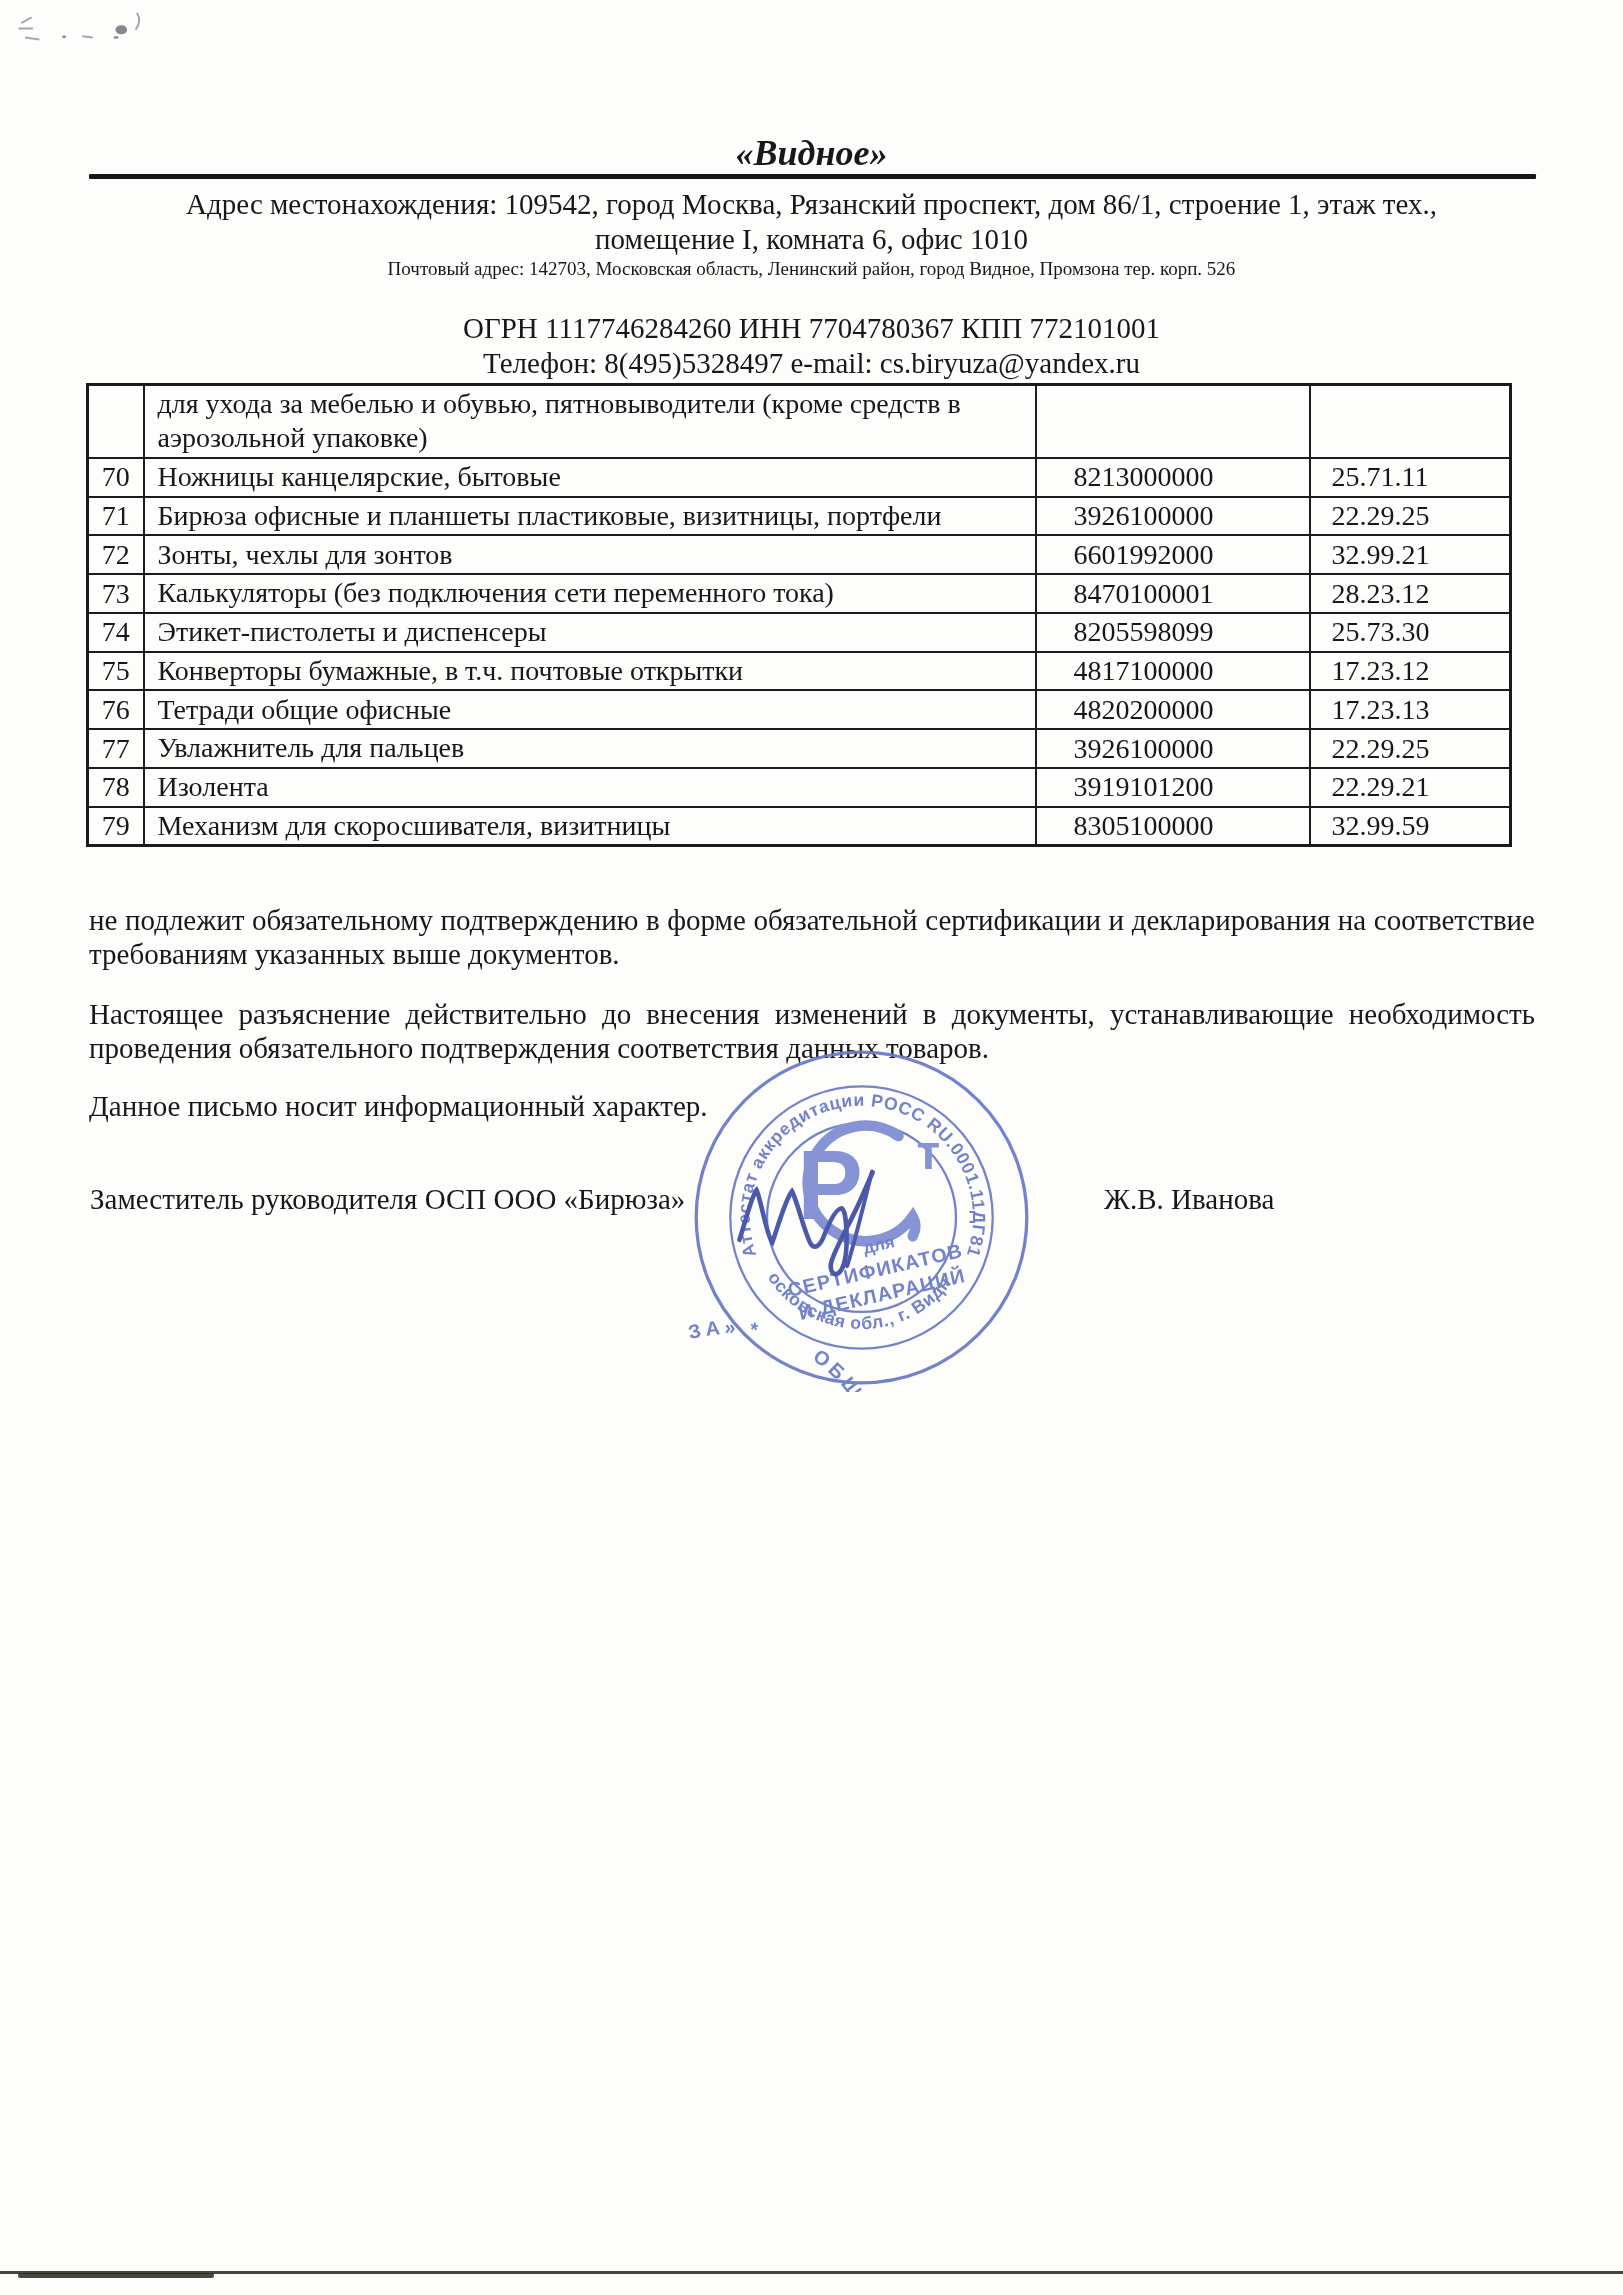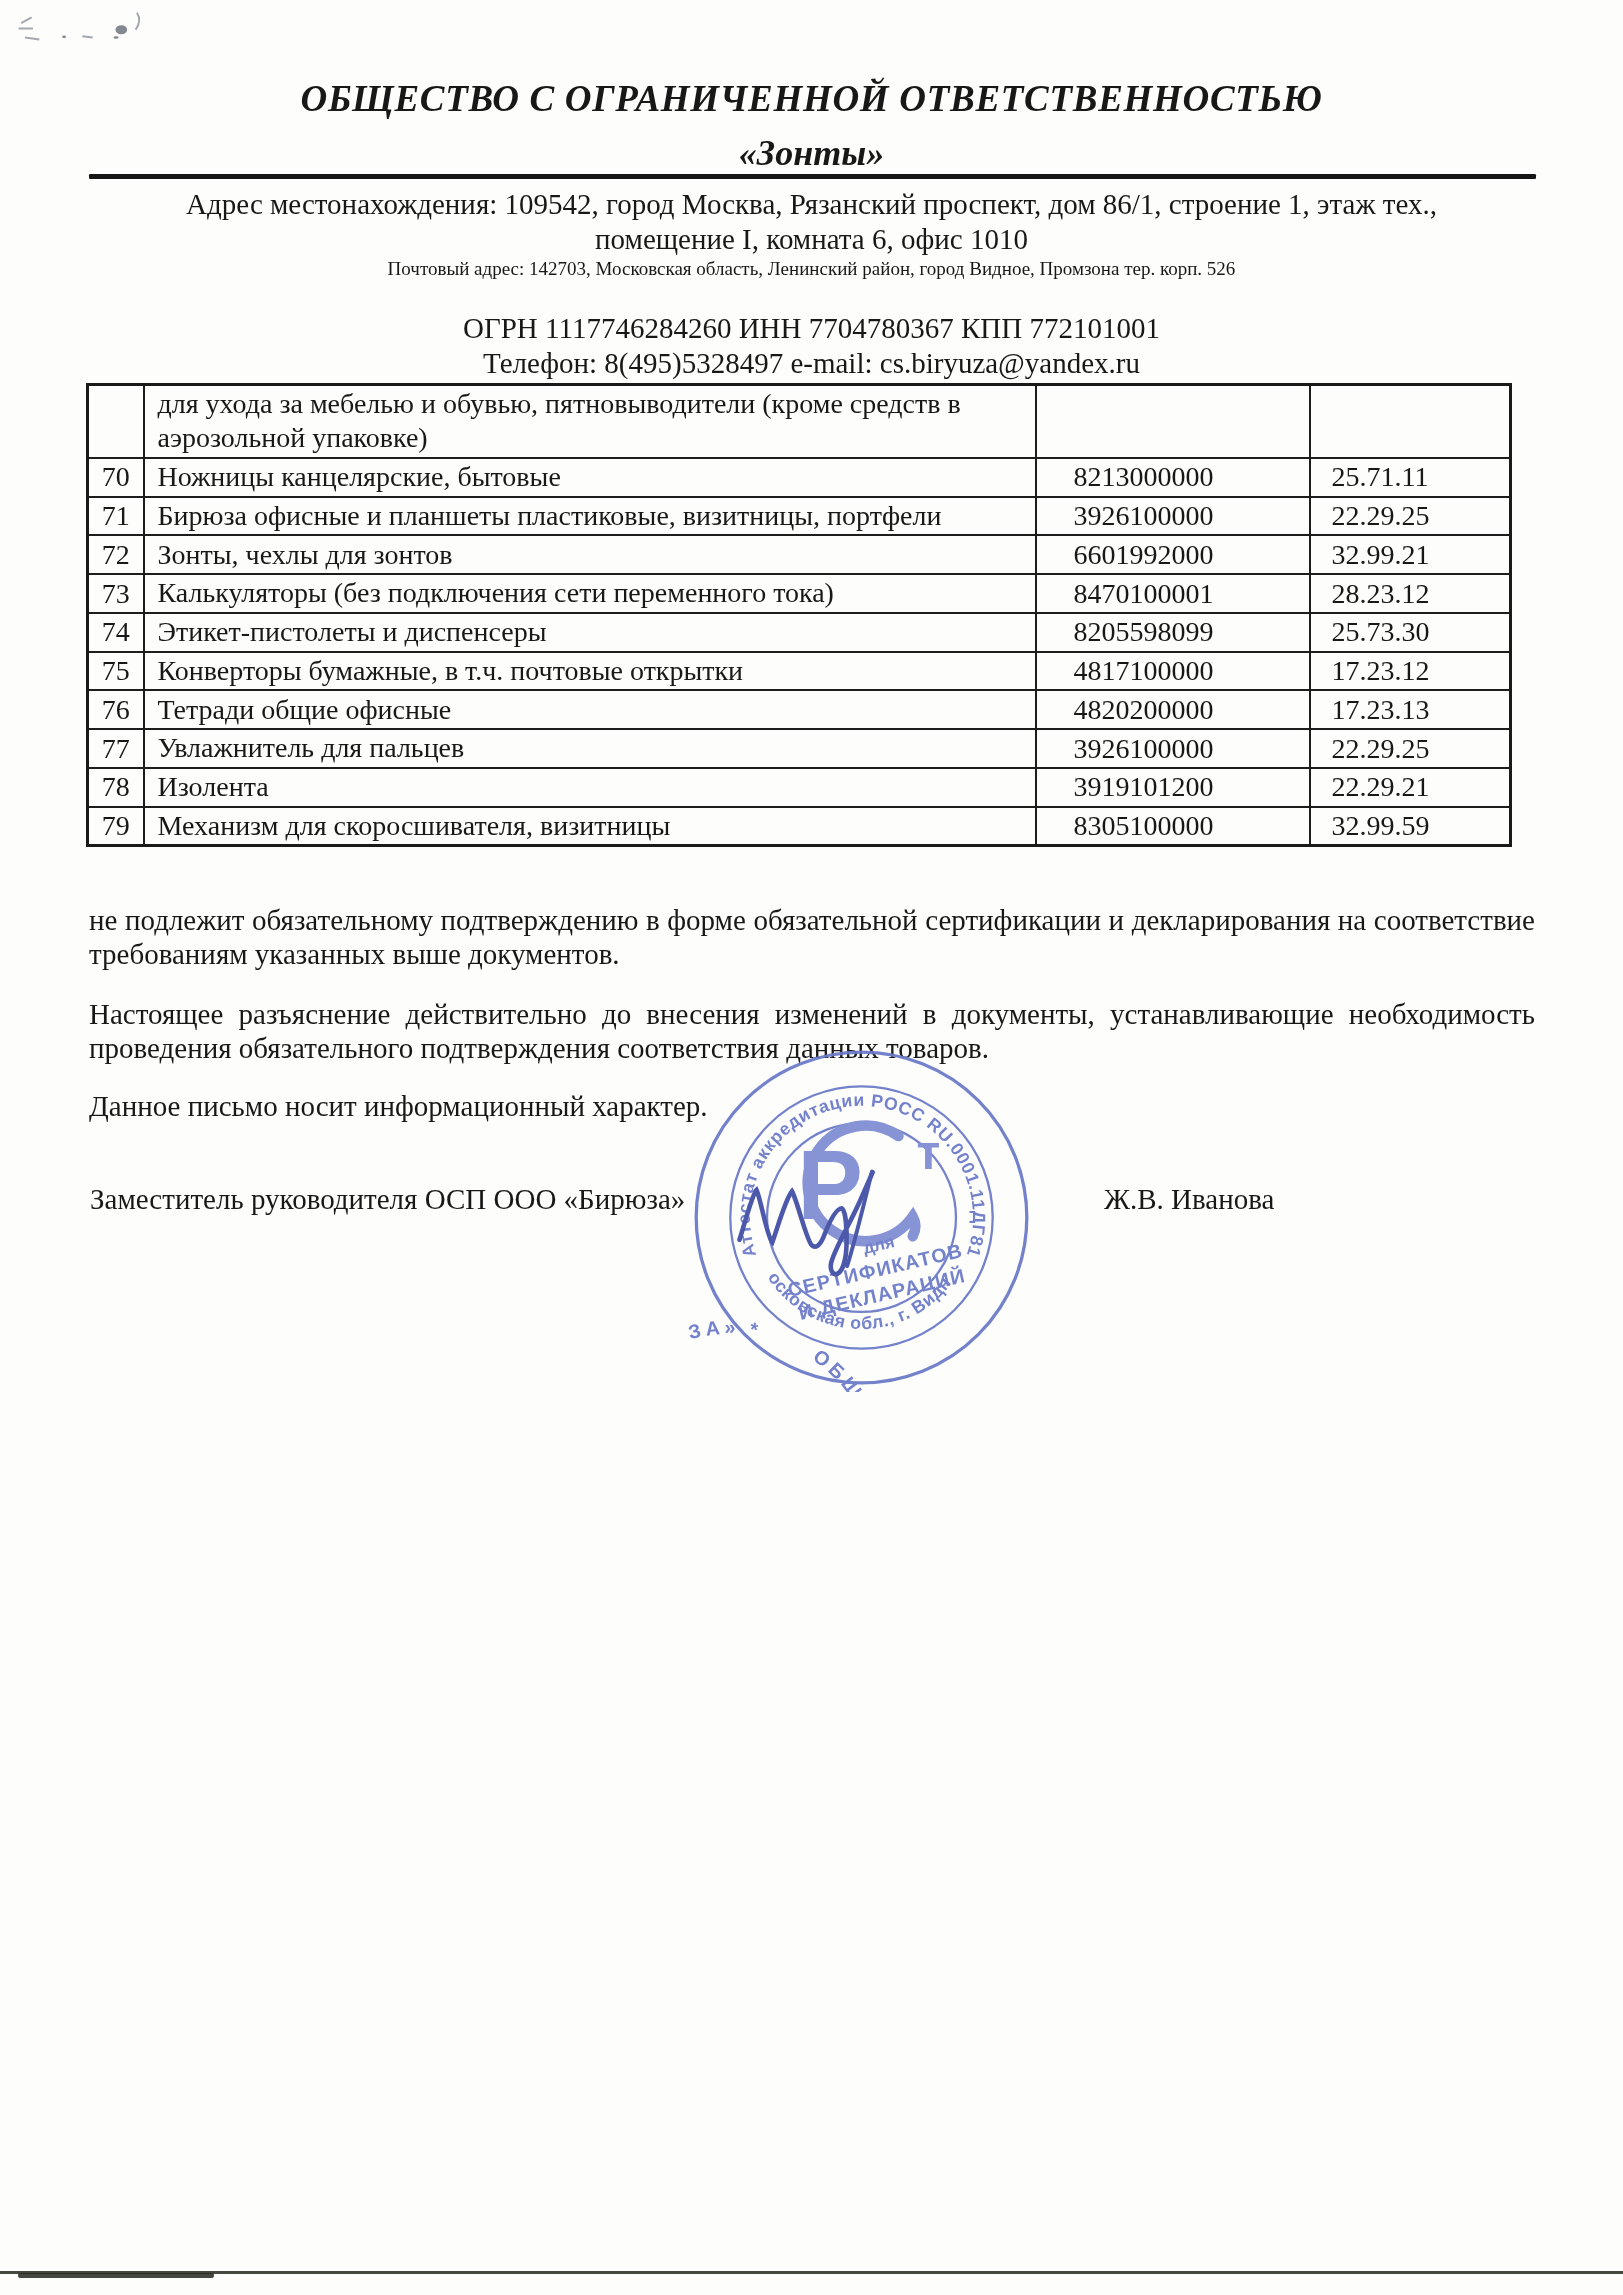--- a/index.html
+++ b/index.html
@@ -86,22 +86,21 @@
       <path d="M112 48 l16 2"></path>
       <path d="M196 12 q8 12 -2 26"></path>
     </g>
     <g fill="#6f747c" opacity="0.85">
       <ellipse cx="172" cy="38" rx="9" ry="7"></ellipse>
       <ellipse cx="164" cy="50" rx="4" ry="2"></ellipse>
       <ellipse cx="84" cy="49" rx="3" ry="2"></ellipse>
     </g>
   </svg>
 
-  <div class="org-type">ОБЩЕСТВО С ОГРАНИЧЕННОЙ ОТВЕТСТВЕННОСТЬЮ</div>
-  <div class="org-name">«Зонты»</div>
+  <div class="org-name">«Видное»</div>
   <div class="head-rule"></div>
   <div class="addr1">Адрес местонахождения: 109542, город Москва, Рязанский проспект, дом 86/1, строение 1, этаж тех.,</div>
   <div class="addr2">помещение I, комната 6, офис 1010</div>
   <div class="postal">Почтовый адрес: 142703, Московская область, Ленинский район, город Видное, Промзона тер. корп. 526</div>
   <div class="ogrn">ОГРН 1117746284260 ИНН 7704780367 КПП 772101001</div>
   <div class="phone">Телефон: 8(495)5328497 e-mail: cs.biryuza@yandex.ru</div>
 
   <table id="goods">
     <colgroup>
       <col style="width:56px">

